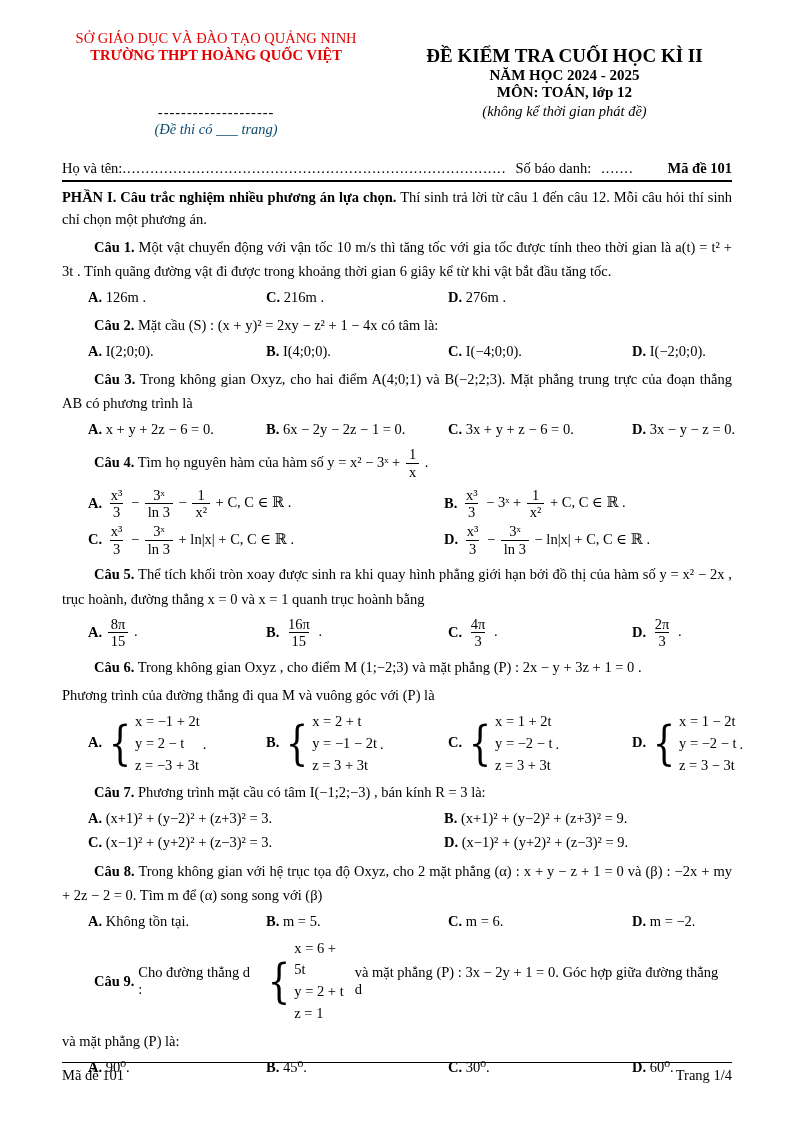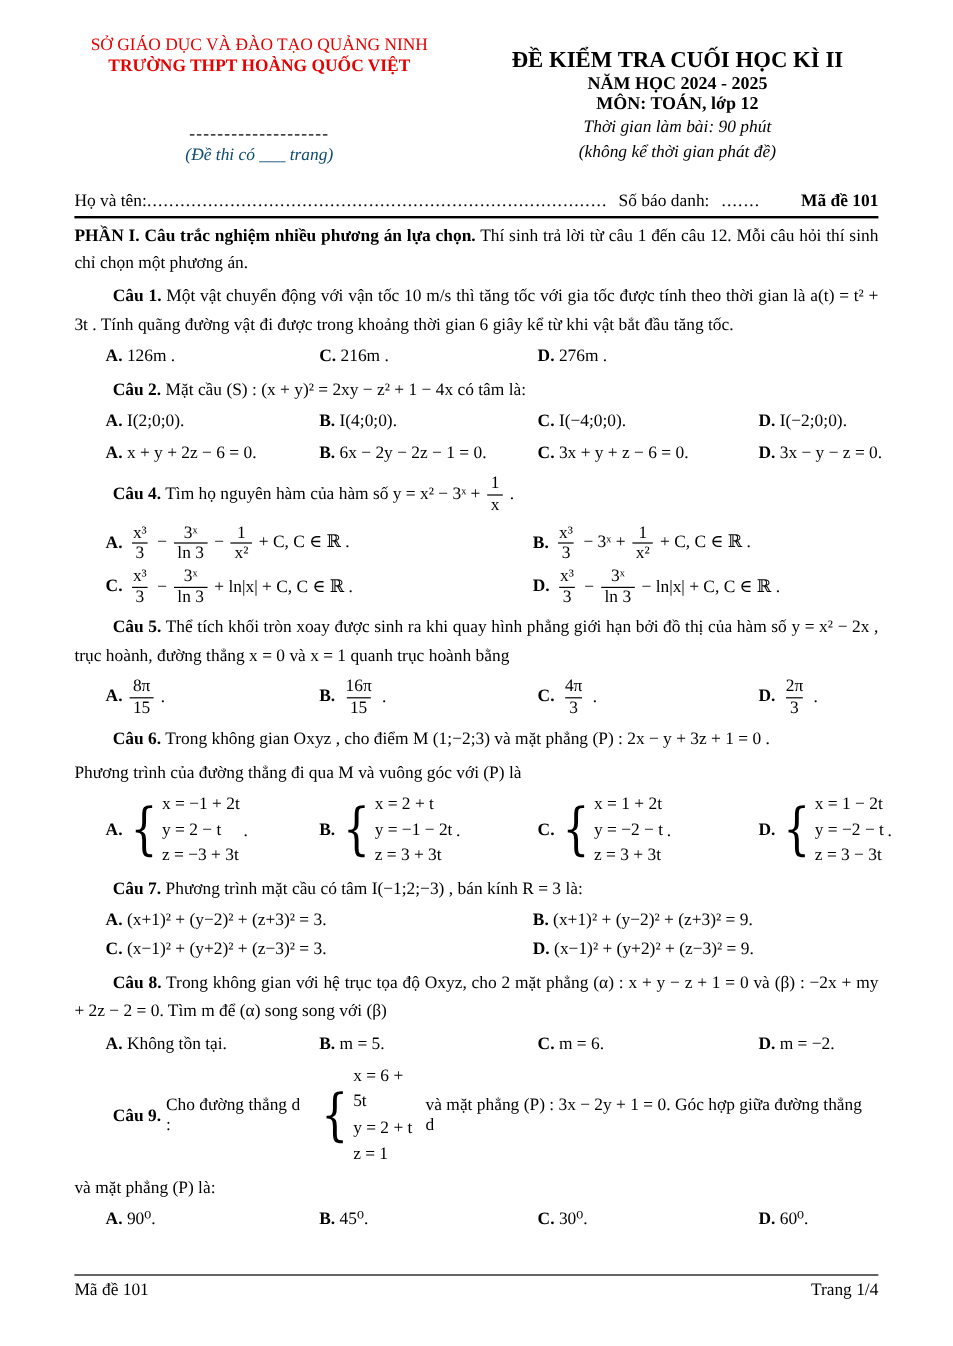--- a/index.html
+++ b/index.html
@@ -9,21 +9,21 @@
     width:794px; height:1122px;
     margin:0 auto;
     background:#ffffff;
     color:#000;
     font-family:"Liberation Serif","DejaVu Serif",serif;
     font-size:14.5px;
     padding:30px 62px 0 62px;
     overflow:hidden;
   }
   
-  .hdr { display:flex; justify-content:space-between; align-items:flex-end; }
+  .hdr { display:flex; justify-content:space-between; align-items:center; }
   .hdr-left { width:46%; text-align:center; color:var(--red,#e60000); }
   .hdr-left .l1 { font-size:14.5px; }
   .hdr-left .l2 { font-size:14.5px; font-weight:bold; }
   .hdr-left .sep { color:#000; margin-top:40px; letter-spacing:1px; }
   .hdr-left .note { color:#0c4a6e; font-style:italic; font-size:14.5px; }
   .hdr-right { width:50%; text-align:center; }
   .hdr-right .t1 { font-weight:bold; font-size:19px; }
   .hdr-right .t2, .hdr-right .t3 { font-weight:bold; font-size:15px; }
   .hdr-right .t4, .hdr-right .t5 { font-style:italic; font-size:14.5px; line-height:1.45; }
   
@@ -67,21 +67,20 @@
     <div class="hdr-left">
       <div class="l1">SỞ GIÁO DỤC VÀ ĐÀO TẠO QUẢNG NINH</div>
       <div class="l2">TRƯỜNG THPT HOÀNG QUỐC VIỆT</div>
       <div class="sep">--------------------</div>
       <div class="note">(Đề thi có ___ trang)</div>
     </div>
     <div class="hdr-right">
       <div class="t1">ĐỀ KIỂM TRA CUỐI HỌC KÌ II</div>
       <div class="t2">NĂM HỌC 2024 - 2025</div>
       <div class="t3">MÔN: TOÁN, lớp 12</div>
-      <div class="t4">Thời gian làm bài: 90 phút</div>
       <div class="t5">(không kể thời gian phát đề)</div>
     </div>
   </div>
 
   <div class="student">
     <span>Họ và tên:</span>
     <span class="dotfill">........................................................................................................................................</span>
     <span class="sbd">Số báo danh:</span>
     <span class="sbd sbd-dots">.......</span>
     <span class="code">Mã đề 101</span>
@@ -102,20 +101,21 @@
     <p class="qtext"><b class="qlabel">Câu 2.</b> <span>Mặt cầu (S) : (x + y)² = 2xy − z² + 1 − 4x  có tâm là:</span></p>
     <div class="opts cols4">
       <div class="opt"><b class="okey">A.</b> <span>I(2;0;0).</span></div>
       <div class="opt"><b class="okey">B.</b> <span>I(4;0;0).</span></div>
       <div class="opt"><b class="okey">C.</b> <span>I(−4;0;0).</span></div>
       <div class="opt"><b class="okey">D.</b> <span>I(−2;0;0).</span></div>
     </div>
   </section>
 
   <section class="question">
+    <p class="qtext"><b class="qlabel">Câu 3.</b> <span>Trong không gian Oxyz, cho hai điểm A(4;0;1) và B(−2;2;3). Mặt phẳng trung trực của đoạn thẳng AB có phương trình là</span></p>
     <div class="opts cols4">
       <div class="opt"><b class="okey">A.</b> <span>x + y + 2z − 6 = 0.</span></div>
       <div class="opt"><b class="okey">B.</b> <span>6x − 2y − 2z − 1 = 0.</span></div>
       <div class="opt"><b class="okey">C.</b> <span>3x + y + z − 6 = 0.</span></div>
       <div class="opt"><b class="okey">D.</b> <span>3x − y − z = 0.</span></div>
     </div>
   </section>
 
   <section class="question">
     <p class="qtext"><b class="qlabel">Câu 4.</b> <span>Tìm họ nguyên hàm của hàm số  y = x² − 3ˣ + <span class="frac">

